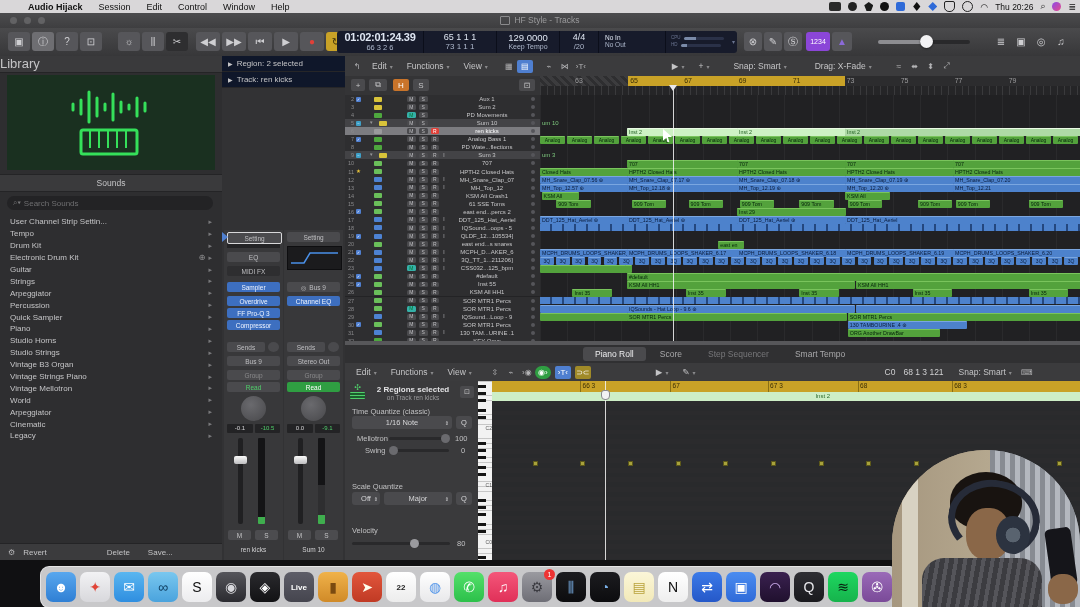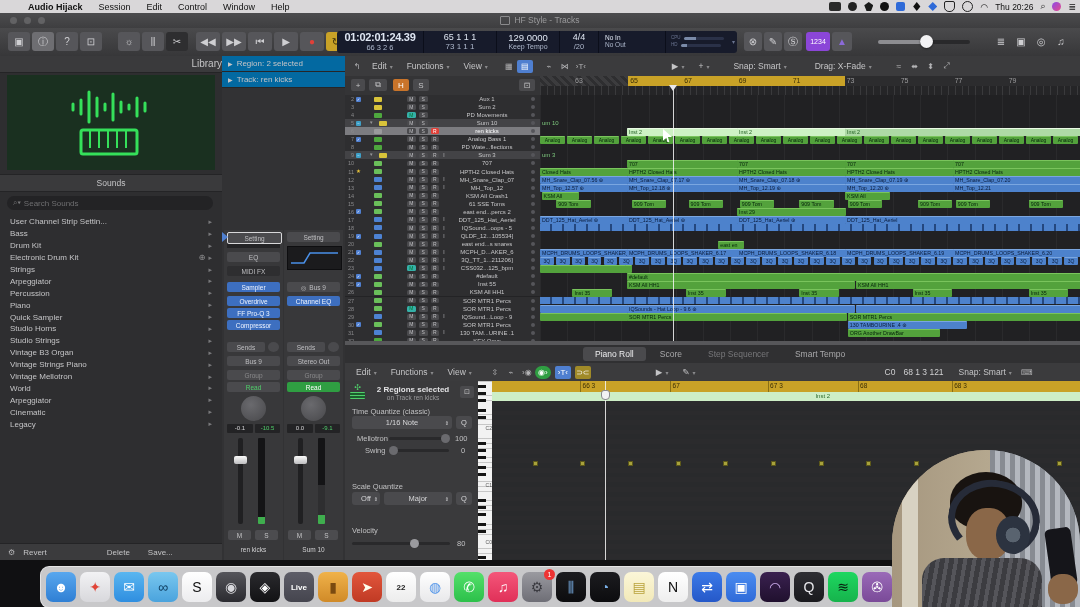--- a/index.html
+++ b/index.html
@@ -22,21 +22,21 @@
   
   #lcd{position:absolute;left:337px;top:3px;width:400px;height:22px;background:#171b2b;border-radius:3px;display:flex;color:#dfe6f2;}
   .lcdseg{border-right:1px solid #0b0e1a;display:flex;flex-direction:column;justify-content:center;align-items:center;line-height:1.05;}
   
   #library{position:absolute;left:0;top:56px;width:222px;height:504px;background:#2e2e30;border-right:1px solid #1c1c1e;}
   #lib-art{position:absolute;left:7px;top:19px;width:208px;height:95px;background:#1a3020;display:flex;align-items:center;justify-content:center;}
   .libitem{display:flex;align-items:center;height:11.9px;padding:0 10px;font-size:8px;color:#c4c4c6;}
   .libitem .chev{margin-left:auto;color:#7a7a7c;font-size:7px;}
   
   #insp{position:absolute;left:222px;top:56px;width:123px;height:504px;background:#323234;border-right:1px solid #1c1c1e;}
-  .insp-hdr{height:15px;background:#0369a1;border-bottom:1px solid #262628;font-size:8px;color:#c4c4c6;display:flex;align-items:center;padding:0 6px;gap:4px;}
+  .insp-hdr{height:15px;background:#0f172a;border-bottom:1px solid #262628;font-size:8px;color:#c4c4c6;display:flex;align-items:center;padding:0 6px;gap:4px;}
   .strip{position:absolute;top:174px;width:59px;height:330px;background:#38383a;}
   .sbtn{position:absolute;left:3px;width:53px;height:10px;border-radius:2px;background:#4a4a4d;color:#bfbfc2;
     font-size:6.5px;display:flex;align-items:center;justify-content:center;}
   .sbtn.blue{background:#3d6fc0;color:#eef4ff;}
   .fader{position:absolute;width:5px;background:#202022;border-radius:2px;}
   .fcap{position:absolute;width:13px;height:8px;background:linear-gradient(#fafafa,#bdbdbf);border-radius:2px;left:-4px;}
   .msbtn{position:absolute;width:23px;height:10px;border-radius:2px;background:#4c4c4f;color:#c4c4c6;font-size:6.5px;display:flex;align-items:center;justify-content:center;}
   
   #arr-toolbar{position:absolute;left:345px;top:56px;width:735px;height:20px;background:#3b3b3d;border-bottom:1px solid #252527;display:flex;align-items:center;font-size:8.5px;color:#c4c4c6;}
   .menuitem{padding:0 7px;display:flex;align-items:center;gap:3px;}
@@ -193,21 +193,21 @@
     <div style="position:absolute;left:878px;top:12px;width:92px;height:4px;border-radius:2px;background:linear-gradient(90deg,#8d8d91 0 46%,#29292b 46%);">
       <div style="position:absolute;left:42px;top:-5px;width:13px;height:13px;border-radius:50%;background:#f2f2f4;box-shadow:0 1px 2px rgba(0,0,0,.5);"></div>
     </div>
     <div class="tbtn" style="left:992px;width:18px;background:none;">≣</div>
     <div class="tbtn" style="left:1012px;width:18px;background:none;">▣</div>
     <div class="tbtn" style="left:1032px;width:18px;background:none;">◎</div>
     <div class="tbtn" style="left:1052px;width:18px;background:none;">♫</div>
   </div>
 
   <div id="library">
-    <div style="height:16px;background:#3a3a3c;border-bottom:1px solid #242426;text-align:right;font-size:10px;line-height:16px;color:#c4c4c6;">Library</div>
+    <div style="height:16px;background:#3a3a3c;border-bottom:1px solid #242426;text-align:left;font-size:13px;line-height:16px;color:#c4c4c6;">Library</div>
     <div id="lib-art">
       <svg width="120" height="70" viewBox="0 0 120 70">
         <g stroke="#35e05a" stroke-width="3" stroke-linecap="round">
           <line x1="22" y1="16" x2="22" y2="22"></line>
             <line x1="30" y1="12" x2="30" y2="26"></line>
             <line x1="38" y1="4" x2="38" y2="34"></line>
             <line x1="46" y1="10" x2="46" y2="28"></line>
             <line x1="54" y1="16" x2="54" y2="22"></line>
             <line x1="62" y1="6" x2="62" y2="32"></line>
             <line x1="70" y1="14" x2="70" y2="24"></line>
@@ -229,50 +229,54 @@
     <div style="position:absolute;top:140px;left:7px;width:206px;height:14px;background:#232325;border-radius:7px;display:flex;align-items:center;padding:0 6px;box-sizing:border-box;gap:3px;">
       <span style="font-size:8px;color:#7a7a7c;">⌕▾</span>
       <span style="font-size:8px;color:#6e6e70;">Search Sounds</span>
     </div>
     <div id="lib-list" style="position:absolute;top:160px;left:0;width:222px;">
         <div class="libitem">
           <div>User Channel Strip Settin...</div>
           <div class=" chev" style="margin-left: auto;">▸</div>
         </div>
         <div class="libitem">
-          <div>Bass</div>
+          <div>Tempo</div>
           <div class=" chev" style="margin-left: auto;">▸</div>
         </div>
         <div class="libitem">
           <div>Drum Kit</div>
           <div class=" chev" style="margin-left: auto;">▸</div>
         </div>
         <div class="libitem">
           <div>Electronic Drum Kit</div>
           <div style="margin-left: auto; color: rgb(154, 154, 156); font-size: 8px;">⊕</div>
           <div class=" chev" style="margin-left: 3px;">▸</div>
         </div>
         <div class="libitem">
+          <div>Guitar</div>
+          <div class=" chev" style="margin-left: auto;">▸</div>
+        </div>
+        <div class="libitem">
           <div>Strings</div>
           <div class=" chev" style="margin-left: auto;">▸</div>
         </div>
         <div class="libitem">
           <div>Arpeggiator</div>
           <div class=" chev" style="margin-left: auto;">▸</div>
         </div>
         <div class="libitem">
           <div>Percussion</div>
           <div class=" chev" style="margin-left: auto;">▸</div>
         </div>
         <div class="libitem">
+          <div>Quick Sampler</div>
+          <div class=" chev" style="margin-left: auto;">▸</div>
+        </div>
+        <div class="libitem">
           <div>Piano</div>
-          <div class=" chev" style="margin-left: auto;">▸</div>
-        </div>
-        <div class="libitem">
-          <div>Quick Sampler</div>
           <div class=" chev" style="margin-left: auto;">▸</div>
         </div>
         <div class="libitem">
           <div>Studio Horns</div>
           <div class=" chev" style="margin-left: auto;">▸</div>
         </div>
         <div class="libitem">
           <div>Studio Strings</div>
           <div class=" chev" style="margin-left: auto;">▸</div>
         </div>

